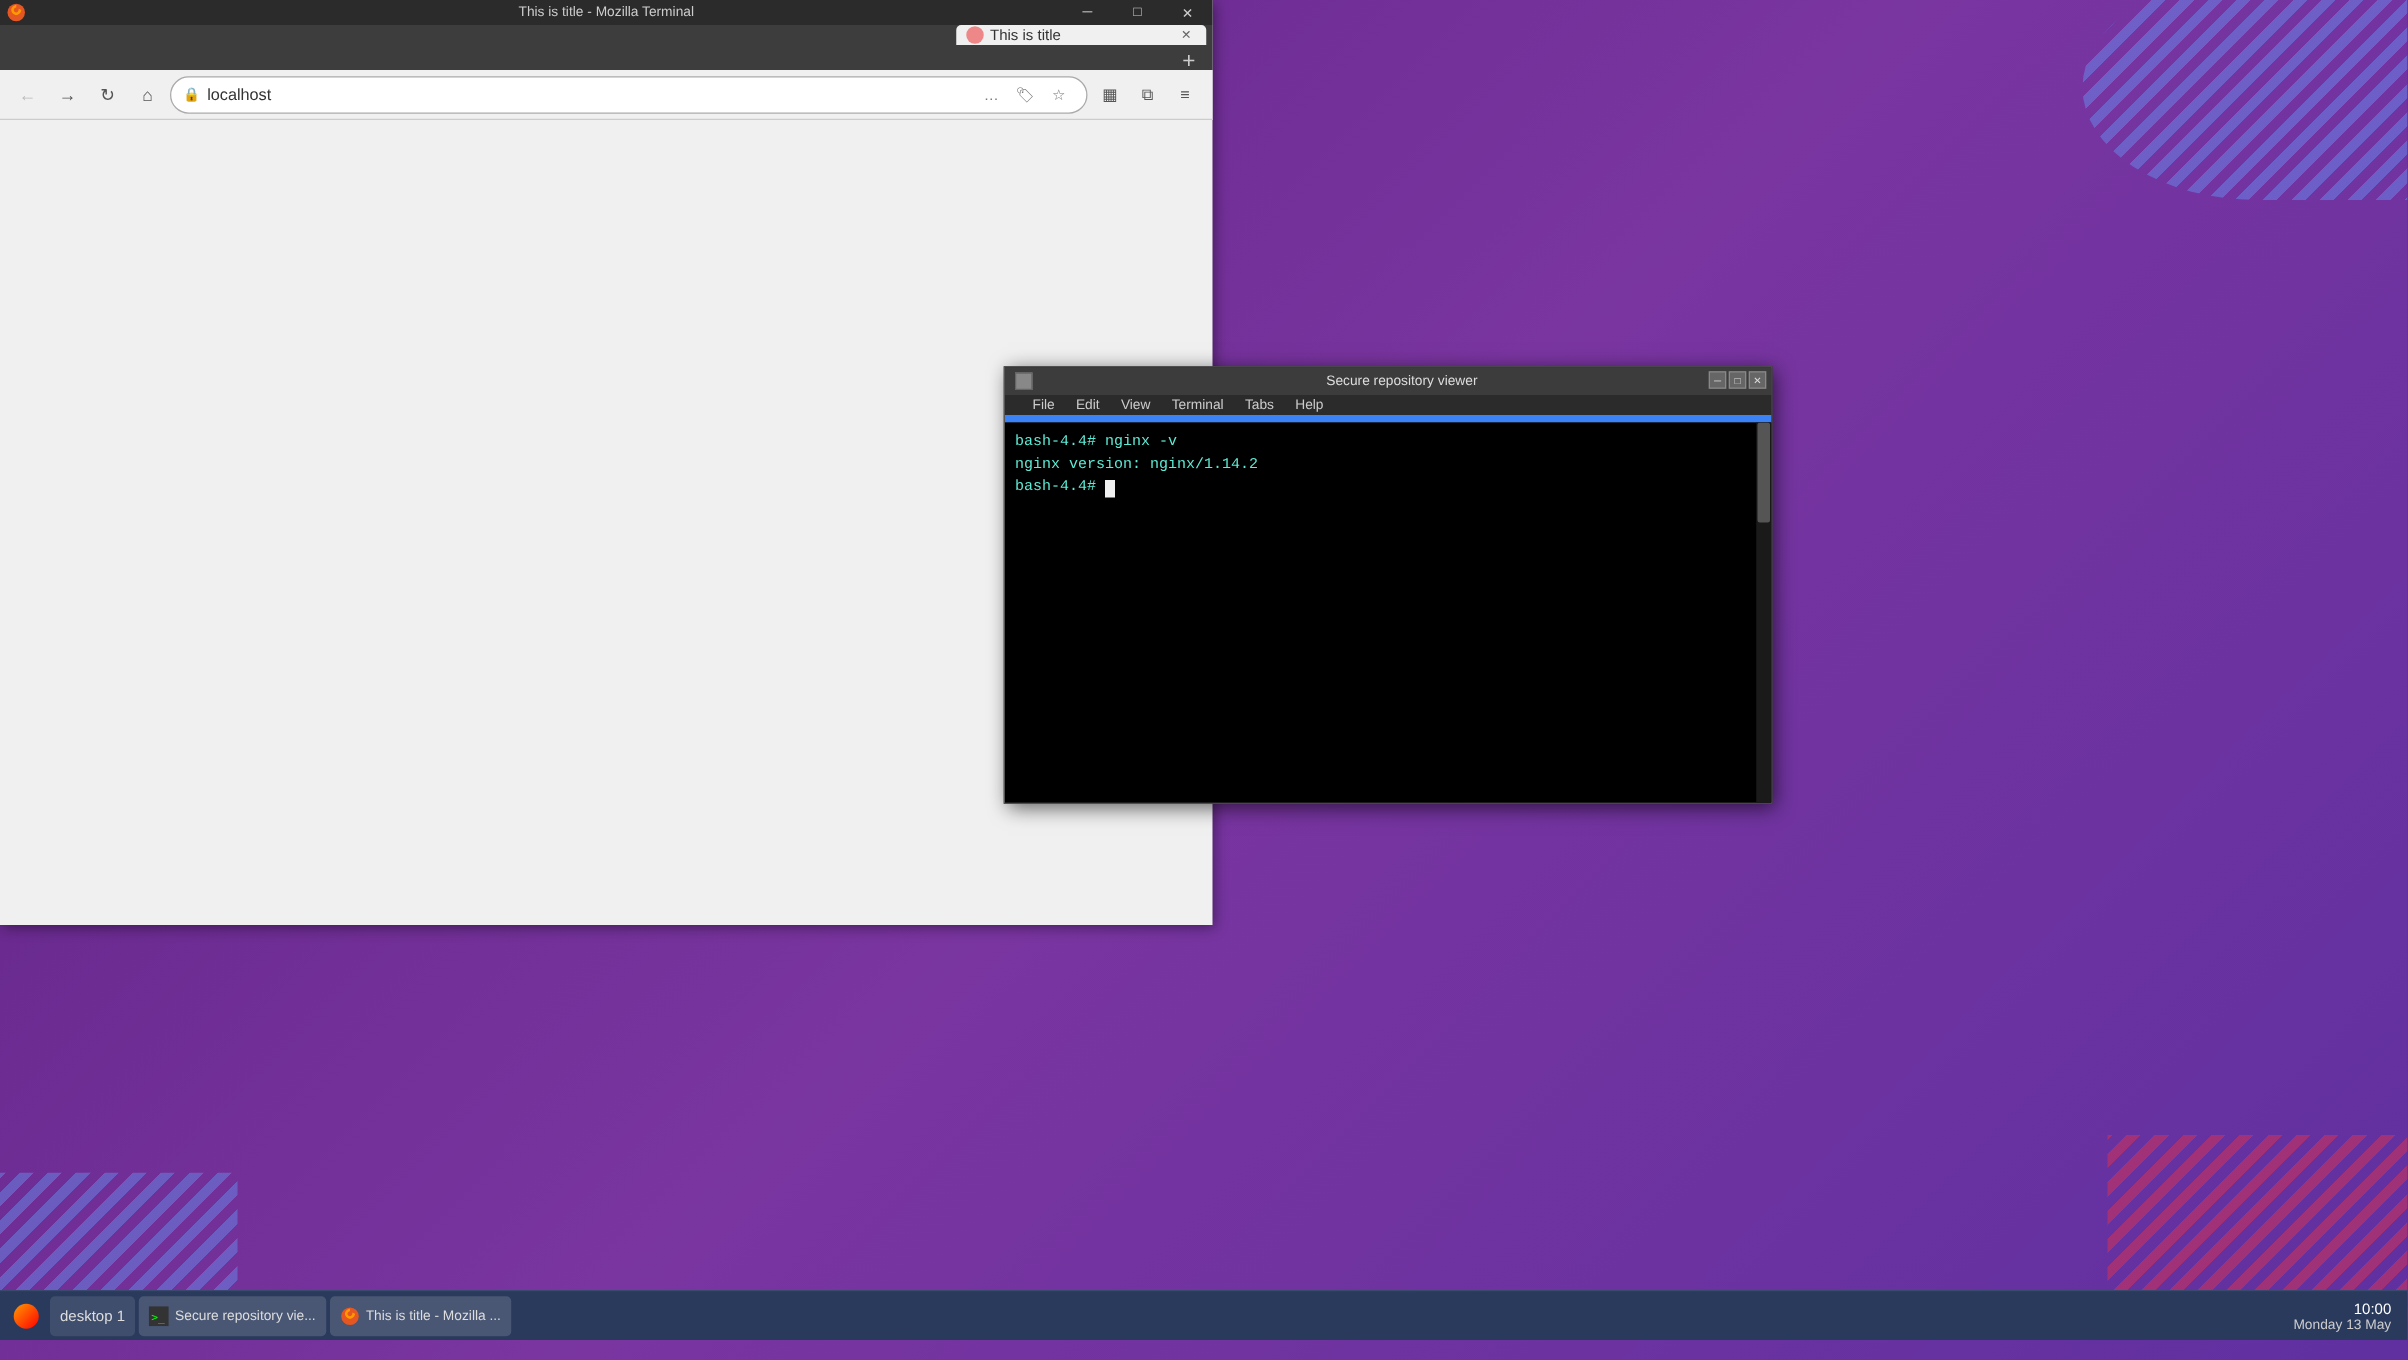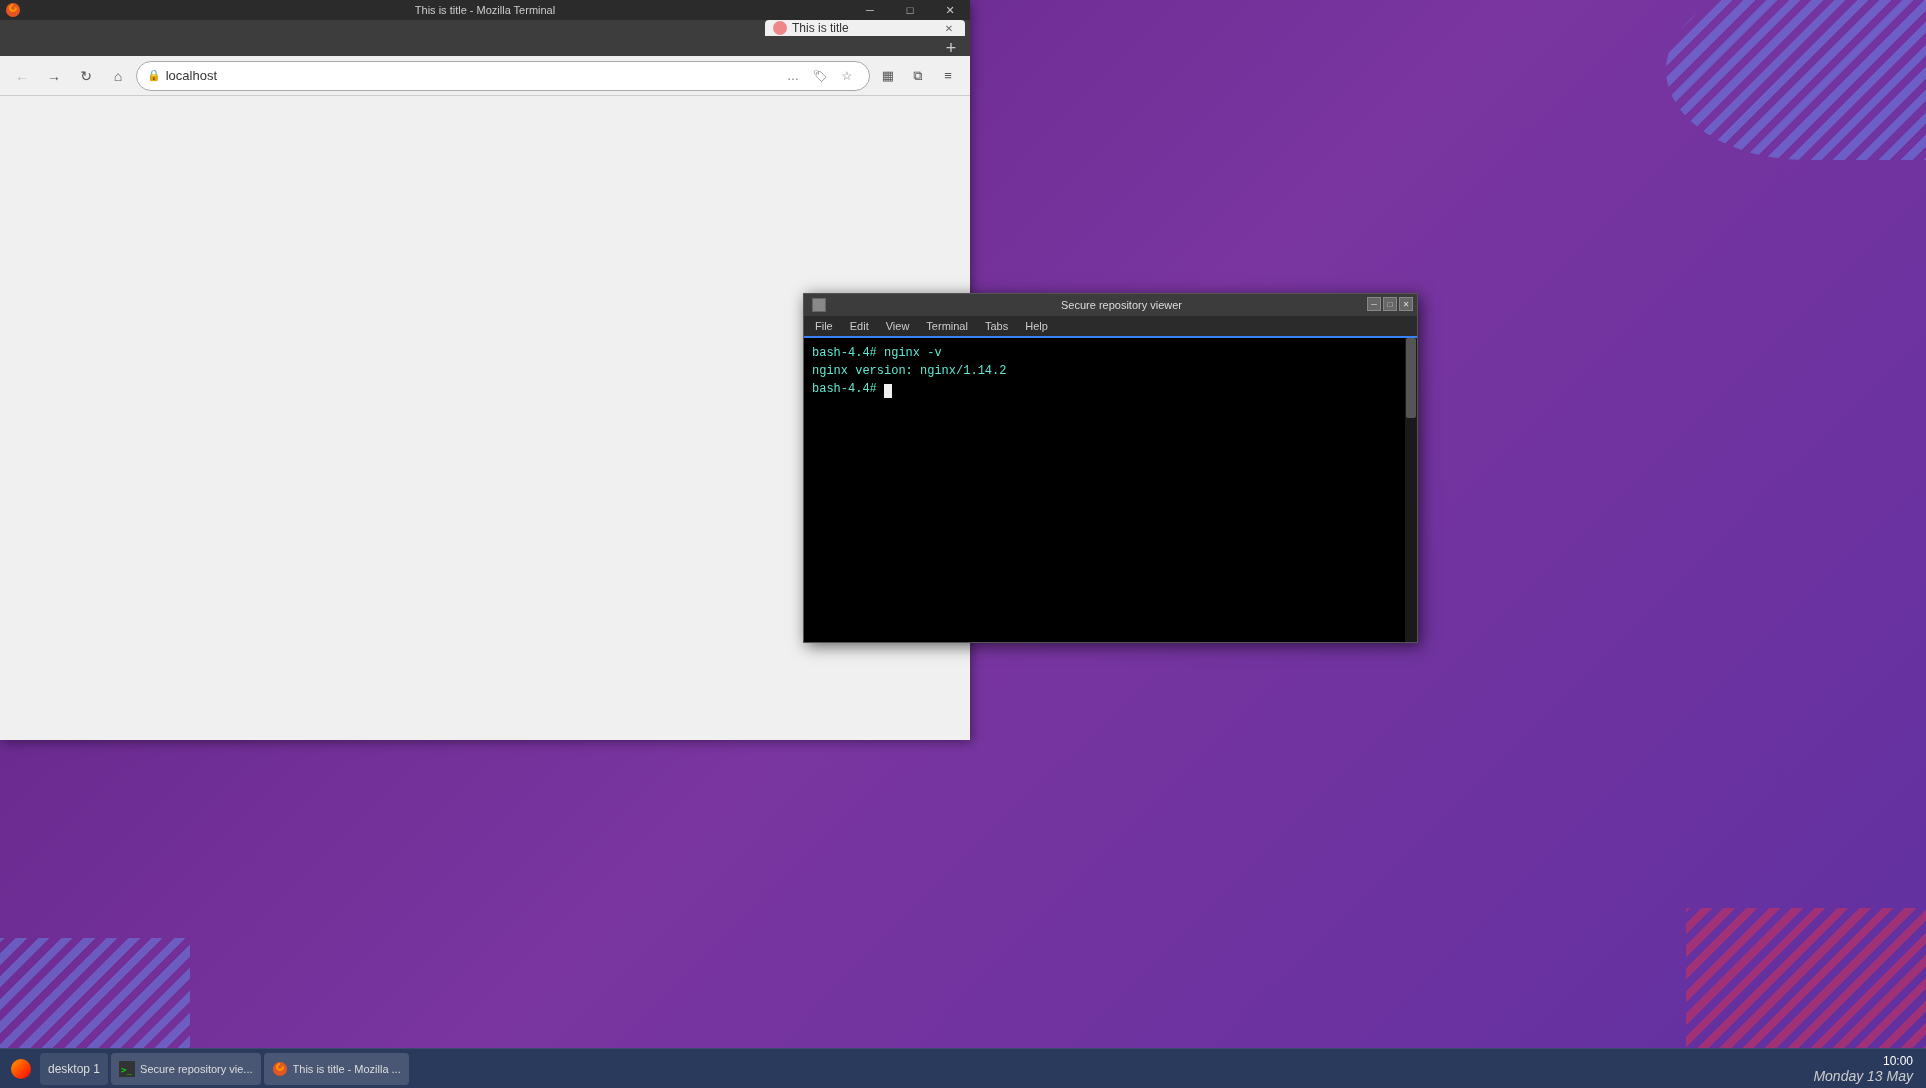--- a/index.html
+++ b/index.html
@@ -336,23 +336,23 @@
       font-size: 8px;
       color: #ddd;
       cursor: pointer;
     }
 
     .terminal-menubar {
       height: 22px;
       background: #2b2b2b;
       display: flex;
       align-items: center;
-      padding: 0 5px;
+      padding: 0 16px;
       gap: 5px;
-      border-bottom: 2px solid #3b82f6;
+      border-bottom: 6px solid #3b82f6;
     }
     .menu-item {
       font-size: 11px;
       color: #ccc;
       padding: 2px 6px;
       cursor: pointer;
       border-radius: 2px;
     }
 
     .terminal-body {
@@ -390,21 +390,21 @@
       right: 1px;
       width: 10px;
       height: 80px;
       background: #555;
       border-radius: 2px;
     }
 
     
     .taskbar {
       position: absolute;
-      bottom: 0;
+      bottom: 16px;
       left: 0;
       right: 0;
       height: 40px;
       background: #2a3a5c;
       display: flex;
       align-items: center;
       padding: 0 5px;
       gap: 3px;
       border-top: 1px solid #3a4a6c;
     }
@@ -469,23 +469,22 @@
       display: flex;
       flex-direction: column;
       align-items: flex-end;
       padding: 0 8px;
     }
     .clock-time {
       font-size: 12px;
       color: #fff;
     }
     .clock-date {
-      font-size: 14px;
+      font-size: 11px;
       color: #ccc;
-      font-style: italic;
     }
   </style>
 </head>
 <body>
 
 <div class="desktop-bg"></div>
 <div class="stripe-top-right"></div>
 <div class="stripe-bottom-left"></div>
 <div class="stripe-bottom-right"></div>
 

